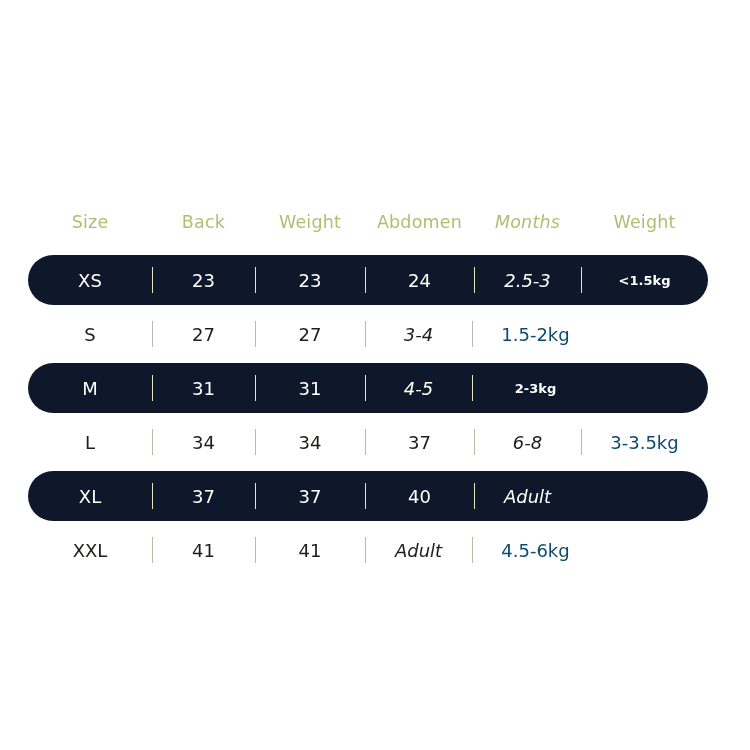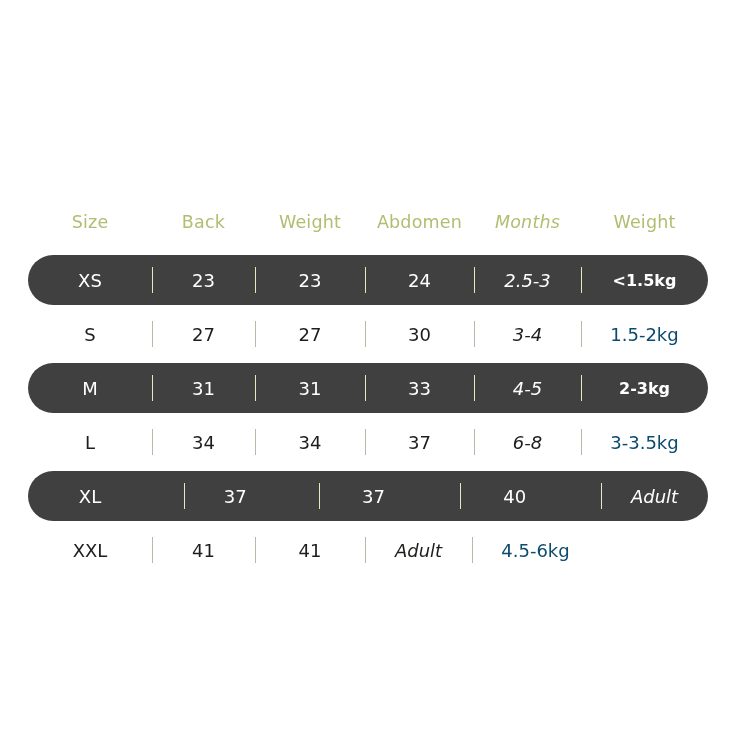--- a/index.html
+++ b/index.html
@@ -57,23 +57,22 @@
   }
   .chart-row {
     position: relative;
     height: 50px;
     margin-bottom: 4px;
     display: flex;
     align-items: center;
     box-sizing: border-box;
   }
   .chart-row.highlight {
-    background: #404040;
+    background: #0f172a;
     border-radius: 25px;
-    justify-content: space-between;
   }
   .chart-row .cell {
     position: relative;
     text-align: center;
     font-size: 18px;
     color: #1d1d1b;
     white-space: nowrap;
     box-sizing: border-box;
   }
   .chart-row.highlight .cell {
@@ -95,21 +94,21 @@
   }
 
   
   .cell.weight {
     font-size: 18px;
     color: #0c4a6e;
   }
   .chart-row.highlight .cell.weight {
     color: #ffffff;
     font-weight: bold;
-    font-size: 16px;
+    font-size: 13px;
   }
 </style>
 </head>
 <body>
 
 <div id="size-chart">
 
   <div class="chart-header">
     <div class="hcell c-size">Size</div>
     <div class="hcell c-back">Back</div>
@@ -127,30 +126,28 @@
       <div class="cell c-chest">23</div>
       <div class="cell c-abdomen">24</div>
       <div class="cell c-months">2.5-3</div>
       <div class="cell c-weight weight">&lt;1.5kg</div>
     </div>
 
     <div class="chart-row">
       <div class="cell c-size">S</div>
       <div class="cell c-back">27</div>
       <div class="cell c-chest">27</div>
-      <div class="cell c-abdomen">30</div>
       <div class="cell c-months">3-4</div>
       <div class="cell c-weight weight">1.5-2kg</div>
     </div>
 
     <div class="chart-row highlight">
       <div class="cell c-size">M</div>
       <div class="cell c-back">31</div>
       <div class="cell c-chest">31</div>
-      <div class="cell c-abdomen">33</div>
       <div class="cell c-months">4-5</div>
       <div class="cell c-weight weight">2-3kg</div>
     </div>
 
     <div class="chart-row">
       <div class="cell c-size">L</div>
       <div class="cell c-back">34</div>
       <div class="cell c-chest">34</div>
       <div class="cell c-abdomen">37</div>
       <div class="cell c-months">6-8</div>

